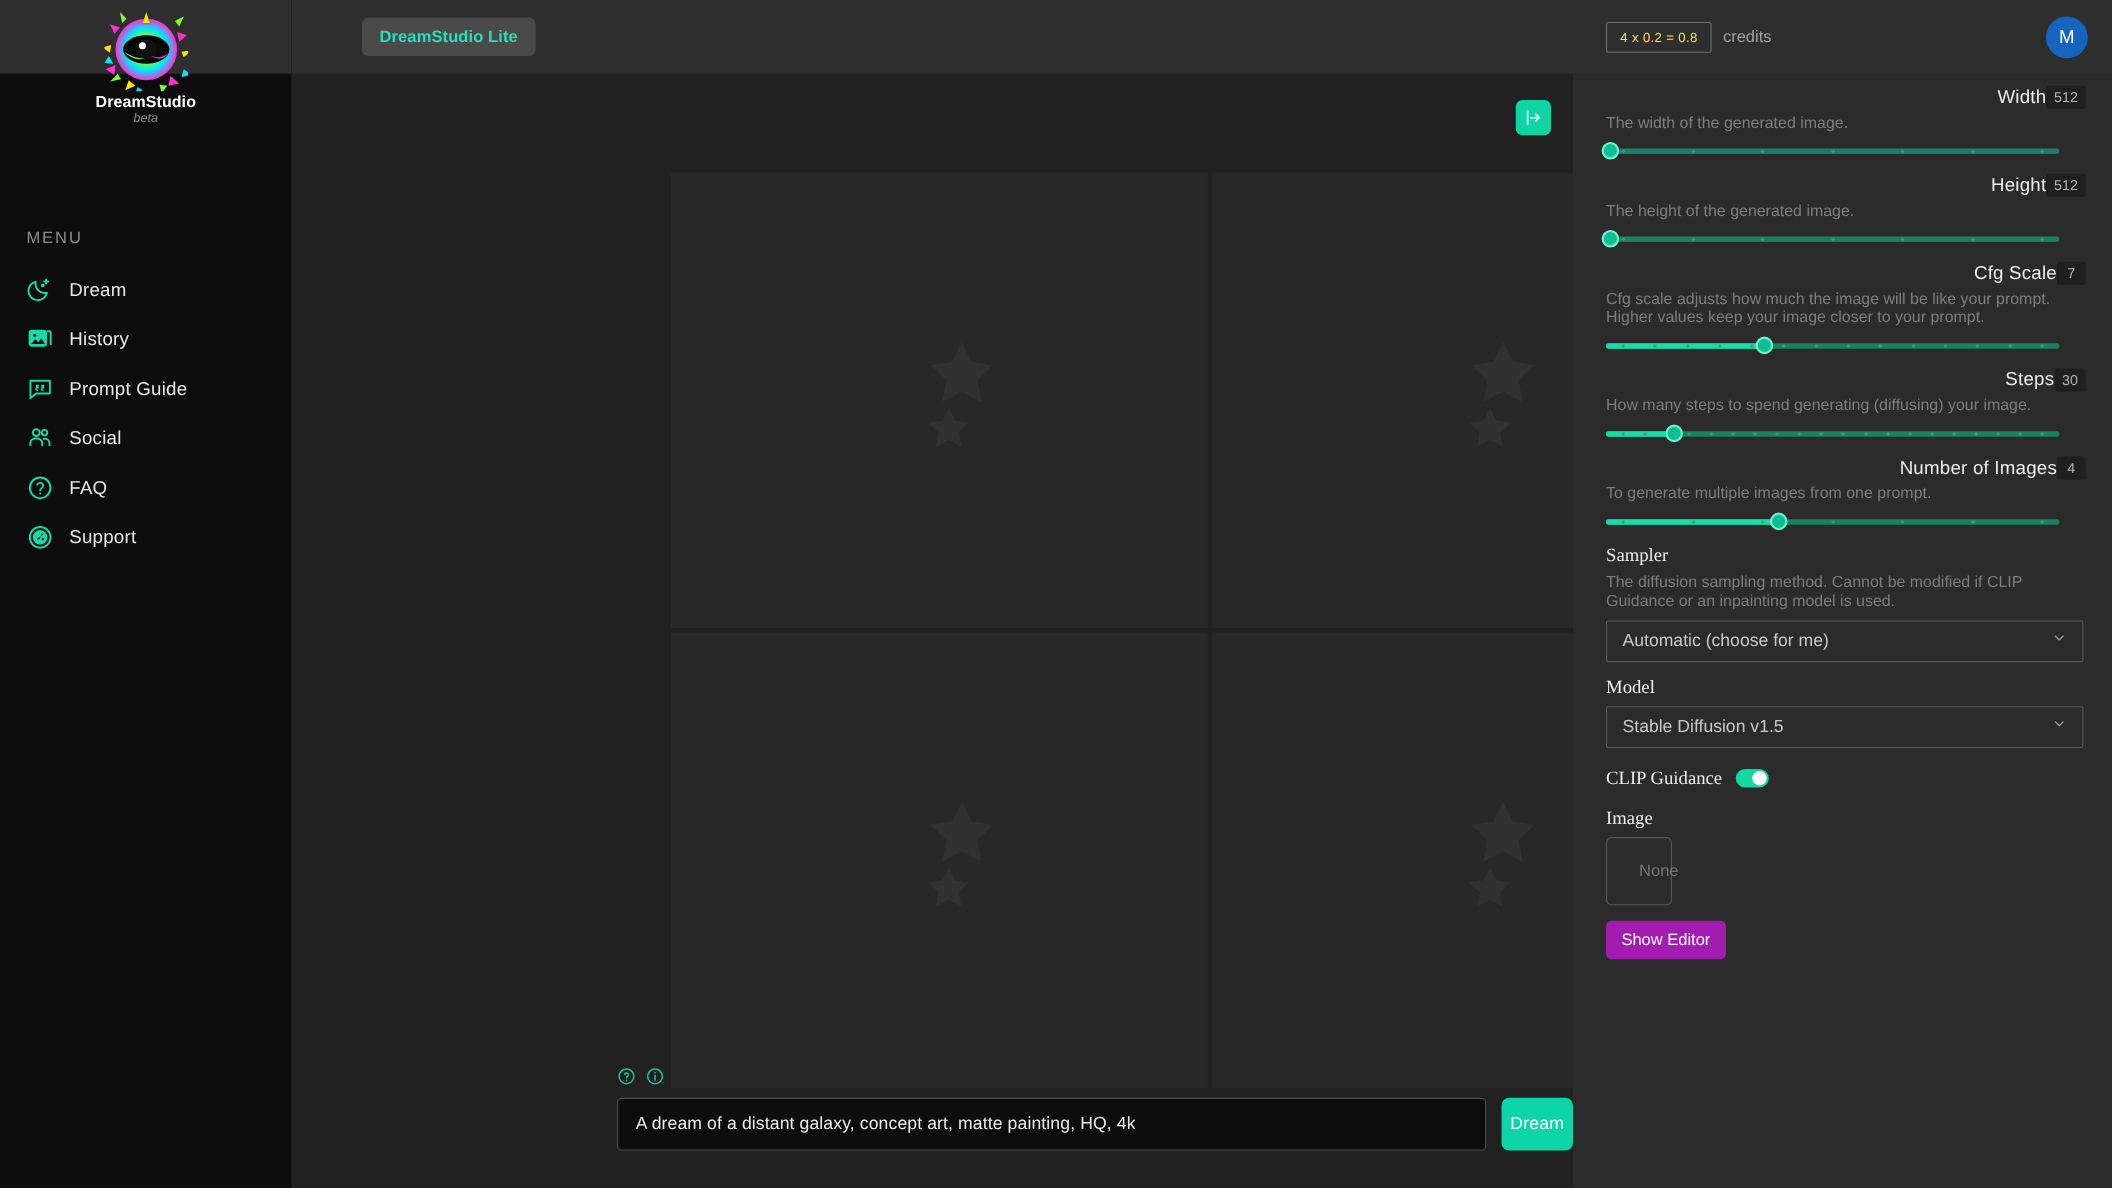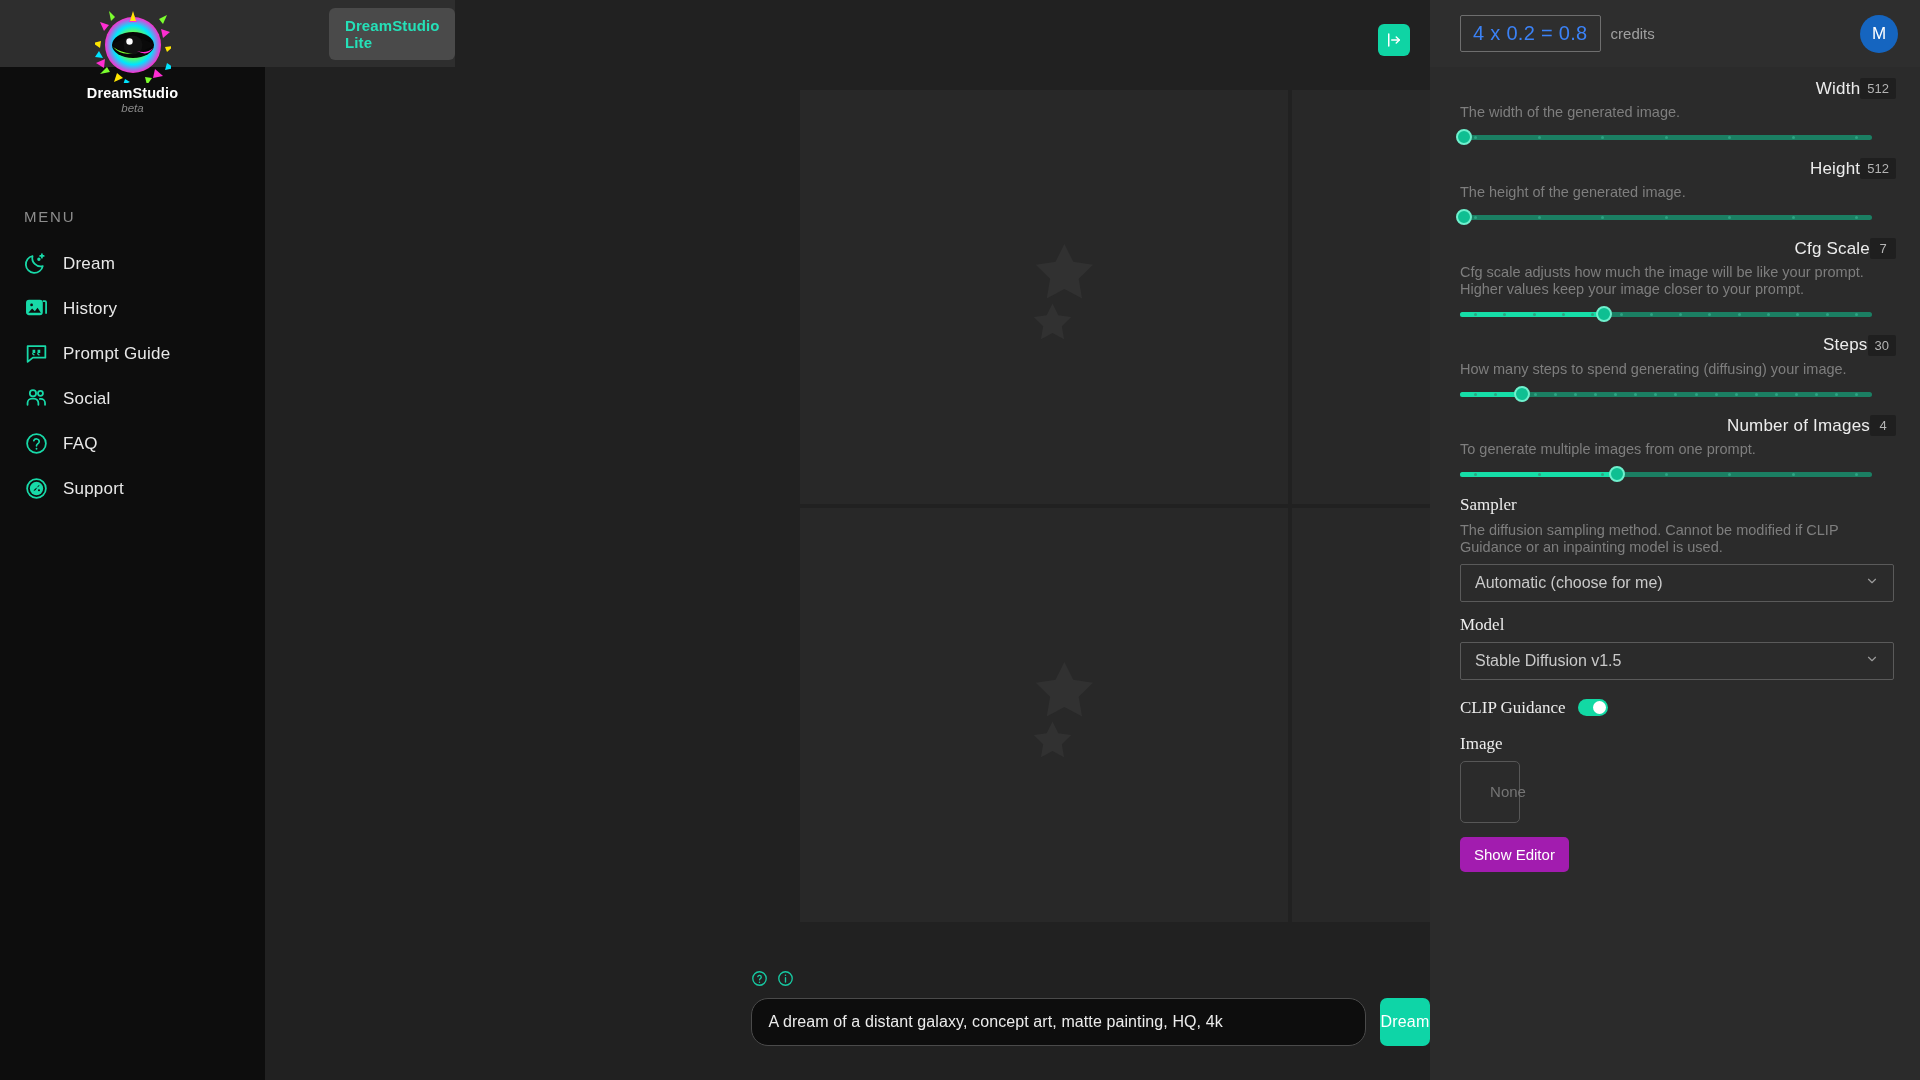--- a/index.html
+++ b/index.html
@@ -51,21 +51,21 @@
     height: 45px; padding-left: 24px;
     cursor: pointer;
   }
   .nav-item .ico { width: 25px; height: 25px; flex: 0 0 25px; display:block; }
   .nav-item .lbl { color: #e8e8e8; font-size: 17px; letter-spacing: .2px; }
 
   
   .center {
     flex: 1 1 auto; position: relative;
     background: #212121;
-    display: flex; 
+    display: flex; flex-direction: column;
   }
   .center-header {
     height: 67px; background: #2e2e2e;
     display: flex; align-items: center;
     position: relative; flex: 0 0 67px;
   }
   .collapse-chevrons {
     position: absolute; left: -46px; top: 50%; transform: translateY(-50%);
     width: 34px; height: 34px; display:flex; align-items:center; justify-content:center;
     cursor: pointer;
@@ -109,21 +109,21 @@
   .prompt-area {
     position: absolute; left: 296px; right: 0; bottom: 34px;
   }
   .help-icons { display: flex; gap: 9px; margin-bottom: 11px; }
   .help-icons .hico { width: 17px; height: 17px; cursor: pointer; display:block; }
   .prompt-row { display: flex; align-items: stretch; gap: 14px; }
   .prompt-input {
     width: 963px; height: 48px;
     background: #0d0d0d;
     border: 1px solid #4a4a4a;
-    border-radius: 17px;
+    border-radius: 4px;
     color: #ececec; font-size: 16px;
     padding: 0 16px;
     font-family: "Liberation Sans", sans-serif;
     letter-spacing: .1px;
     outline: none;
   }
   .dream-btn {
     width: 80px; height: 48px;
     background: #0ed5a7; color: #ffffff;
     border: none; border-radius: 7px;
@@ -140,21 +140,21 @@
     overflow: hidden;
     position: relative;
   }
   .topbar-right {
     position: absolute; top: 0; left: 0; width: 490px; height: 67px;
     background: #2e2e2e;
     display: flex; align-items: center; padding-left: 30px;
   }
   .credits-box {
     border: 1px solid #6e6e6e;
-    color: #3b82f6; font-size: 20px;
+    color: #fde047; font-size: 12px;
     padding: 6px 12px; border-radius: 2px;
     letter-spacing: .3px;
   }
   .credits-label { color: #a0a0a0; font-size: 15px; margin-left: 10px; }
   .avatar {
     position: absolute; right: 22px; top: 50%; transform: translateY(-50%);
     width: 38px; height: 38px; border-radius: 50%;
     background: #1565c0; color: #ffffff;
     display: flex; align-items: center; justify-content: center;
     font-size: 17px; cursor: pointer;

